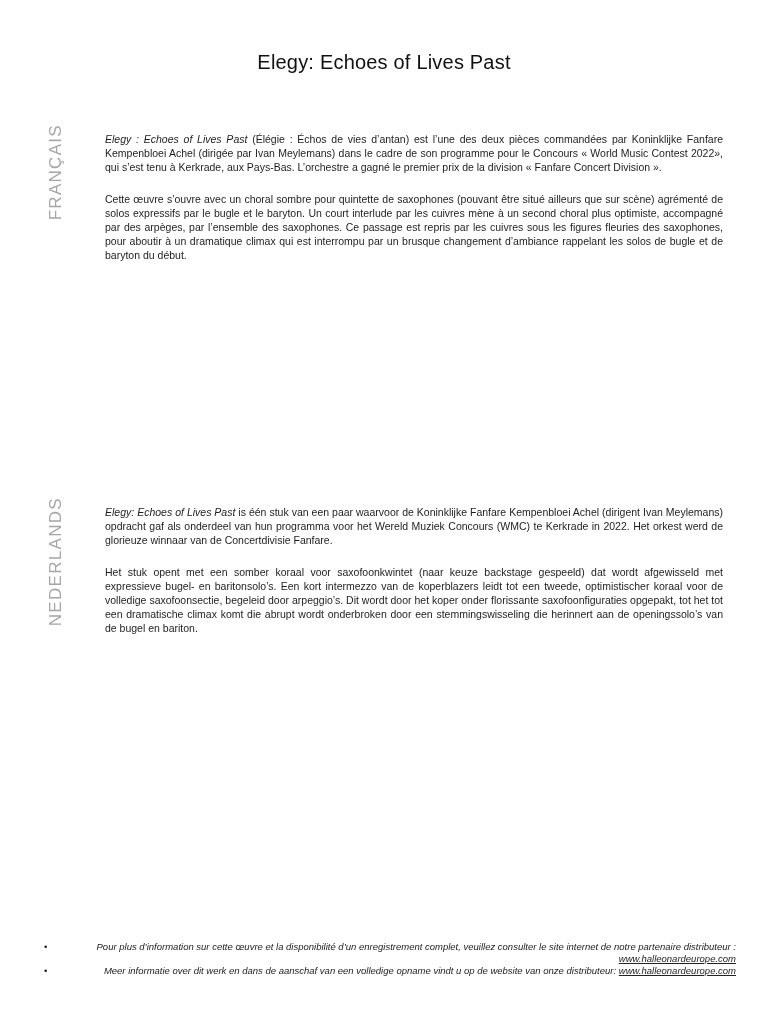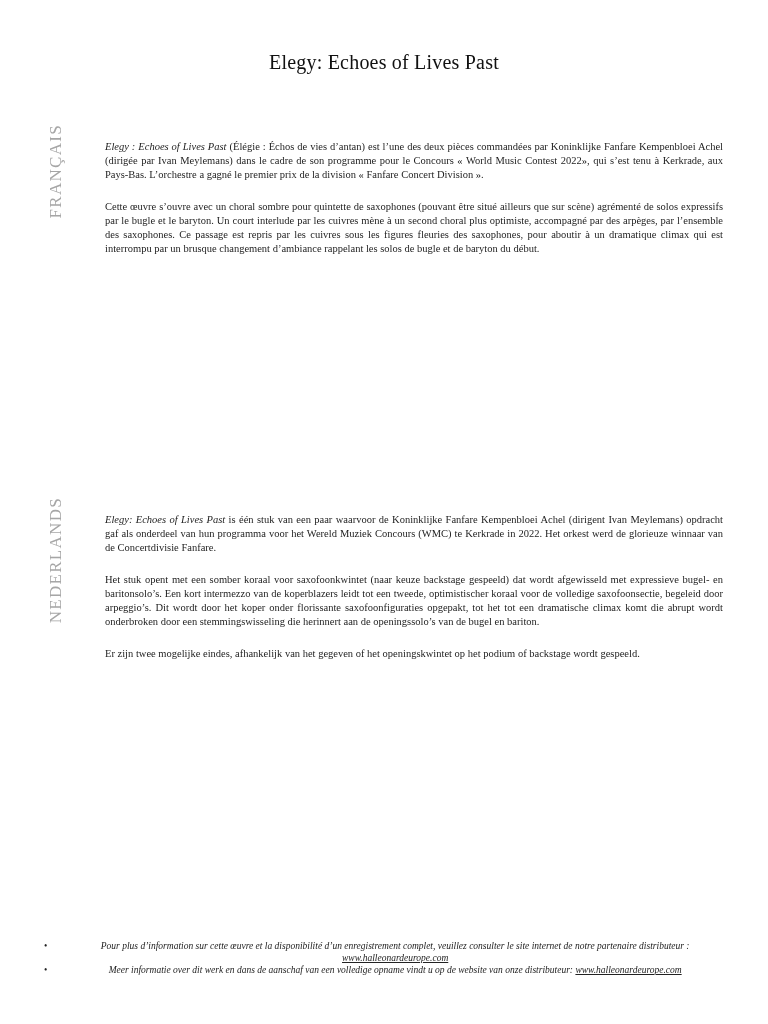--- a/index.html
+++ b/index.html
@@ -1,21 +1,21 @@
 <!DOCTYPE html>
 <html lang="en"><head>
 <meta charset="utf-8">
 <style>
   html, body { margin: 0; padding: 0; background: #ffffff; }
   .page {
     position: relative;
     width: 768px;
     height: 1024px;
     background: #ffffff;
-    font-family: Liberation Serif, serif;
+    font-family: Liberation Sans, sans-serif;
     overflow: hidden;
   }
   .title {
     position: absolute;
     top: 51px;
     left: 0;
     width: 100%;
     margin: 0;
     text-align: center;
     font-size: 20px;
@@ -34,21 +34,21 @@
     transform-origin: 0 0;
     white-space: nowrap;
     color: #a6a6a6;
     font-size: 17px;
     letter-spacing: 1.3px;
     font-weight: 400;
   }
   .paragraphs {
     position: absolute;
     left: 105px;
-    top: 16px;
+    top: 8px;
     width: 618px;
   }
   .paragraphs p {
     margin: 0 0 18px 0;
     font-size: 10.5px;
     line-height: 14px;
     color: #1d1d1d;
     text-align: justify;
   }
   .italic { font-style: italic; }
@@ -57,21 +57,21 @@
     left: 44px;
     top: 941px;
     width: 692px;
     font-style: italic;
     font-size: 9.5px;
     line-height: 11.5px;
     color: #222222;
   }
   .footnote { display: flex; gap: 7px; margin-bottom: 1px; }
   .footnote .bullet { flex: 0 0 auto; font-style: normal; }
-  .footnote .note-text { flex: 1 1 auto; text-align: center; }
+  .footnote .note-text { flex: 1 1 auto; text-align: right; }
   .note-link { text-decoration: underline; color: #222222; cursor: pointer; }
 </style>
 </head>
 <body>
 
 <div class="page">
 
   <h1 class="title">Elegy: Echoes of Lives Past</h1>
 
   <section class="lang-section section-francais">
@@ -80,21 +80,20 @@
         <p><span class="italic">Elegy : Echoes of Lives Past</span><span> (Élégie : Échos de vies d’antan) est l’une des deux pièces commandées par Koninklijke Fanfare Kempenbloei Achel (dirigée par Ivan Meylemans) dans le cadre de son programme pour le Concours « World Music Contest 2022», qui s’est tenu à Kerkrade, aux Pays-Bas. L’orchestre a gagné le premier prix de la division « Fanfare Concert Division ».</span></p>
         <p><span>Cette œuvre s’ouvre avec un choral sombre pour quintette de saxophones (pouvant être situé ailleurs que sur scène) agrémenté de solos expressifs par le bugle et le baryton. Un court interlude par les cuivres mène à un second choral plus optimiste, accompagné par des arpèges, par l’ensemble des saxophones. Ce passage est repris par les cuivres sous les figures fleuries des saxophones, pour aboutir à un dramatique climax qui est interrompu par un brusque changement d’ambiance rappelant les solos de bugle et de baryton du début.</span></p>
       </div>
   </section>
 
   <section class="lang-section section-nederlands">
     <div class="lang-label">NEDERLANDS</div>
     <div class="paragraphs">
         <p><span class="italic">Elegy: Echoes of Lives Past</span><span> is één stuk van een paar waarvoor de Koninklijke Fanfare Kempenbloei Achel (dirigent Ivan Meylemans) opdracht gaf als onderdeel van hun programma voor het Wereld Muziek Concours (WMC) te Kerkrade in 2022. Het orkest werd de glorieuze winnaar van de Concertdivisie Fanfare.</span></p>
         <p><span>Het stuk opent met een somber koraal voor saxofoonkwintet (naar keuze backstage gespeeld) dat wordt afgewisseld met expressieve bugel- en baritonsolo’s. Een kort intermezzo van de koperblazers leidt tot een tweede, optimistischer koraal voor de volledige saxofoonsectie, begeleid door arpeggio’s. Dit wordt door het koper onder florissante saxofoonfiguraties opgepakt, tot het tot een dramatische climax komt die abrupt wordt onderbroken door een stemmingswisseling die herinnert aan de openingssolo’s van de bugel en bariton.</span></p>
-        <p><span>Er zijn twee mogelijke eindes, afhankelijk van het gegeven of het openingskwintet op het podium of backstage wordt gespeeld.</span></p>
       </div>
   </section>
 
   <footer class="footnotes">
       <div class="footnote">
         <span class="bullet">•</span>
         <span class="note-text"><span>Pour plus d’information sur cette œuvre et la disponibilité d’un enregistrement complet, veuillez consulter le site internet de notre partenaire distributeur : </span><span class="note-link">www.halleonardeurope.com</span></span>
       </div>
       <div class="footnote">
         <span class="bullet">•</span>

